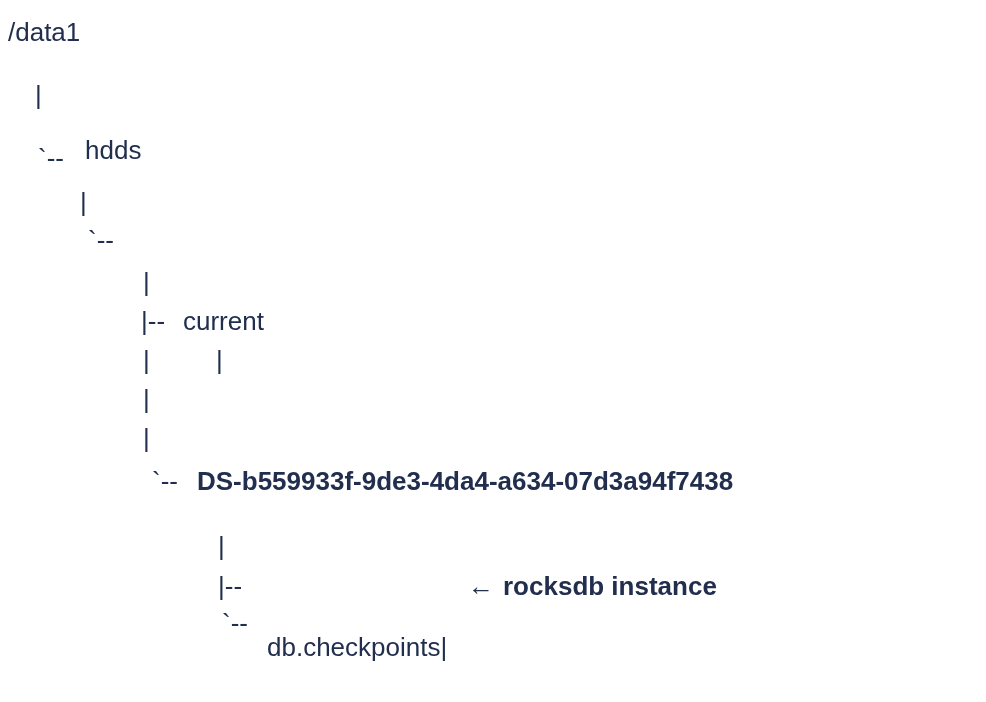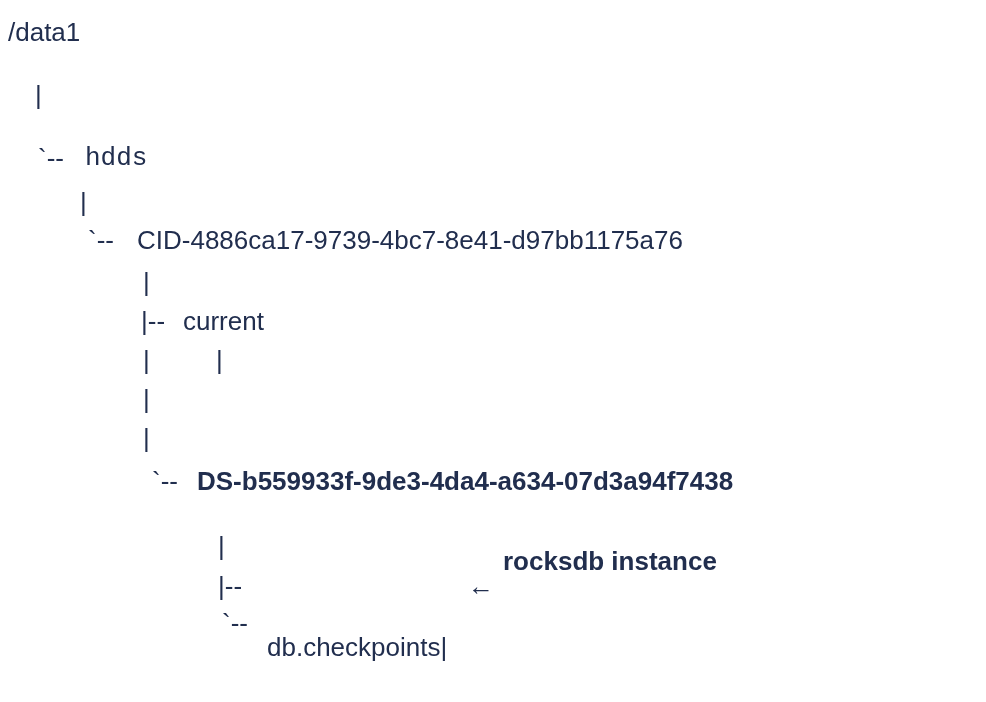--- a/index.html
+++ b/index.html
@@ -30,44 +30,43 @@
 </head>
 <body>
 
 <div class="canvas" style="background: rgb(255, 255, 255); color: rgb(33, 46, 78);">
 
   <div class="t" style="left:8px;   top:17px;">/data1</div>
 
   <div class="t" style="left:35px;  top:80px;">|</div>
 
   <div class="t" style="left:38px;  top:143px;">`--</div>
-  <div class="t" style="left:85px;  top:143px;font-family:Liberation Mono, monospace;">hdds</div>
+  <div class="t" style="left:85px;  top:135px;">hdds</div>
 
   <div class="t" style="left:80px;  top:187px;">|</div>
 
   <div class="t" style="left:88px;  top:225px;">`--</div>
-  <div class="t" style="left:137px; top:225px;">CID-4886ca17-9739-4bc7-8e41-d97bb1175a76</div>
 
   <div class="t" style="left:143px; top:267px;">|</div>
 
   <div class="t" style="left:141px; top:306px;">|--</div>
   <div class="t" style="left:183px; top:306px;">current</div>
 
   <div class="t" style="left:143px; top:345px;">|</div>
   <div class="t" style="left:216px; top:345px;">|</div>
 
   <div class="t" style="left:143px; top:384px;">|</div>
 
   <div class="t" style="left:143px; top:423px;">|</div>
 
   <div class="t" style="left:152px; top:466px;">`--</div>
   <div class="t b" style="left:197px; top:466px;text-align:right;">DS-b559933f-9de3-4da4-a634-07d3a94f7438</div>
 
   <div class="t" style="left:218px; top:531px;">|</div>
 
   <div class="t" style="left:218px; top:571px;">|--</div>
   <div class="t b" style="left:468px; top:571px;">←</div>
-  <div class="t b" style="left:503px; top:546px;">rocksdb instance</div>
+  <div class="t b" style="left:503px; top:571px;">rocksdb instance</div>
 
   <div class="t" style="left:222px; top:608px;">`--</div>
   <div class="t" style="left:267px; top:608px;margin-top:24px;">db.checkpoints|</div>
 
 </div>
 
 </body></html>

